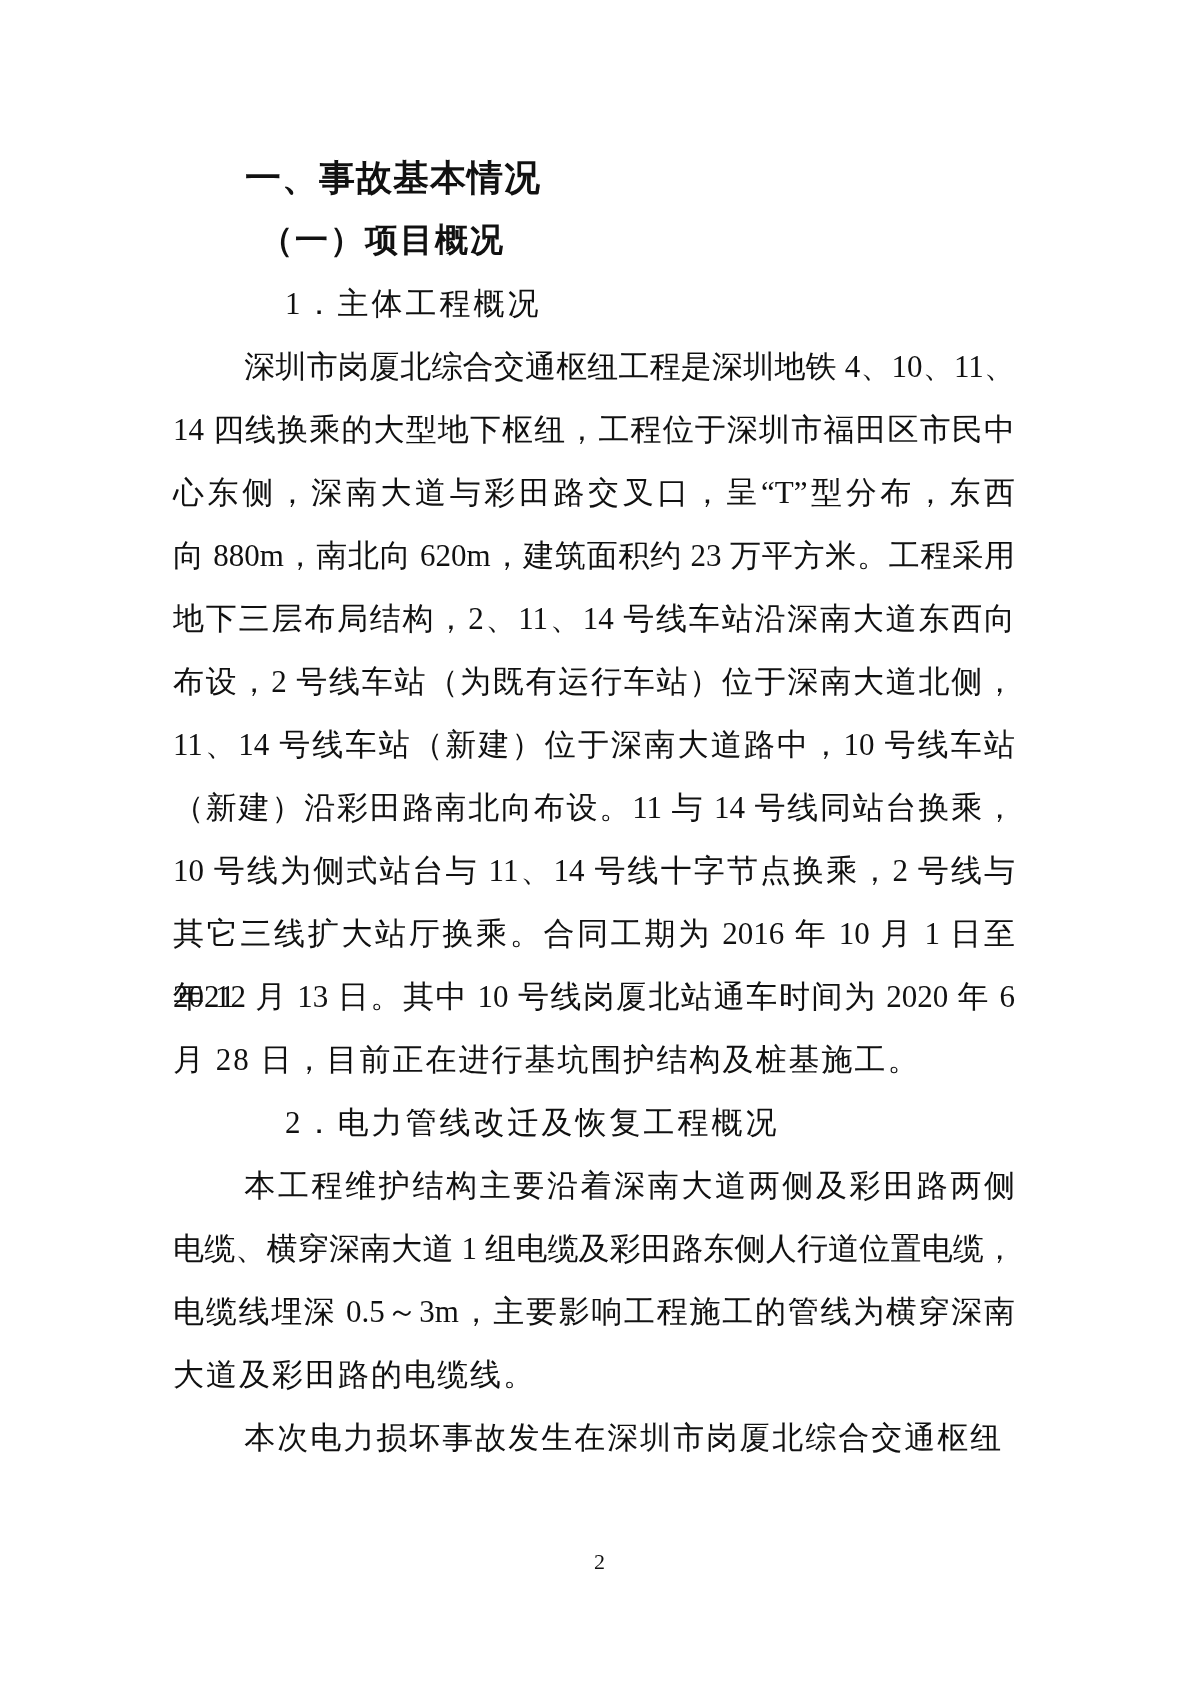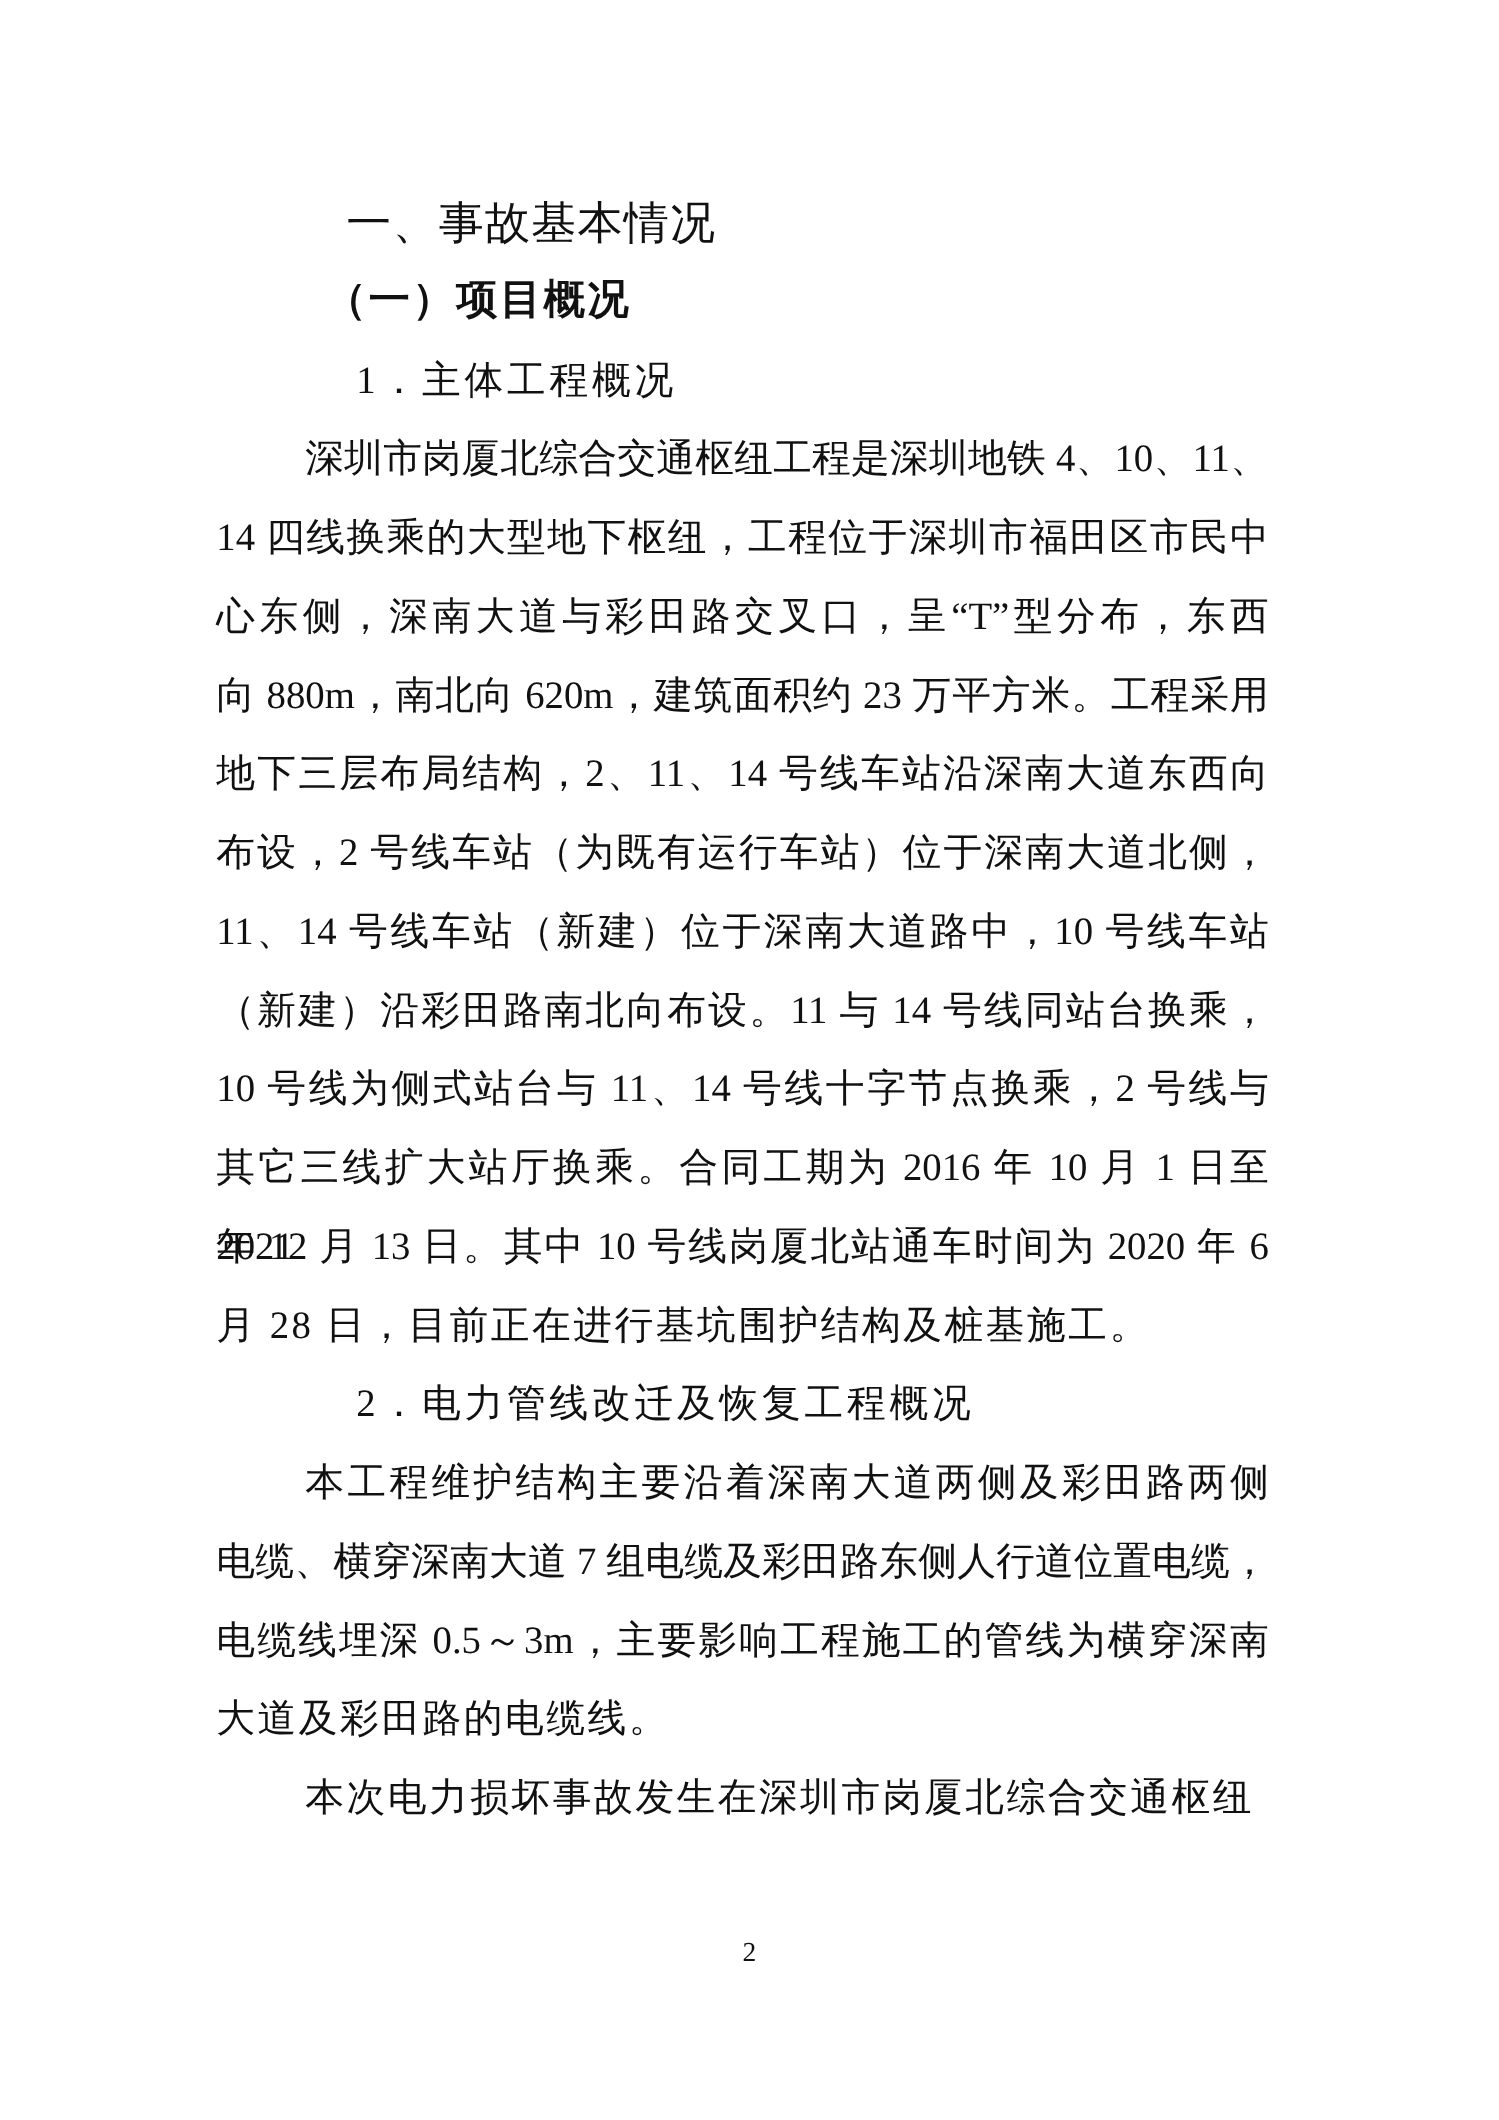--- a/index.html
+++ b/index.html
@@ -15,23 +15,23 @@
   }
   .content {
     position: absolute;
     left: 173px;
     top: 146px;
     width: 842px;
   }
   .h1 {
     height: 63px;
     line-height: 63px;
-    margin-left: 104px;
+    margin-left: 72px;
     font-family: "Liberation Sans", sans-serif;
-    font-weight: normal;
+    font-weight: bold;
     font-size: 36px;
     letter-spacing: 1px;
     white-space: nowrap;
   }
   .h2 {
     height: 63px;
     line-height: 63px;
     margin-left: 87px;
     font-weight: bold;
     font-size: 33px;
@@ -83,20 +83,20 @@
         <div class="line">地下三层布局结构，2、11、14 号线车站沿深南大道东西向</div>
         <div class="line">布设，2 号线车站（为既有运行车站）位于深南大道北侧，</div>
         <div class="line">11、14 号线车站（新建）位于深南大道路中，10 号线车站</div>
         <div class="line">（新建）沿彩田路南北向布设。11 与 14 号线同站台换乘，</div>
         <div class="line">10 号线为侧式站台与 11、14 号线十字节点换乘，2 号线与</div>
         <div class="line">其它三线扩大站厅换乘。合同工期为 2016 年 10 月 1 日至 2021</div>
         <div class="line">年 12 月 13 日。其中 10 号线岗厦北站通车时间为 2020 年 6</div>
         <div class="line short">月 28 日，目前正在进行基坑围护结构及桩基施工。</div>
         <div class="h3">2．电力管线改迁及恢复工程概况</div>
         <div class="line indent">本工程维护结构主要沿着深南大道两侧及彩田路两侧</div>
-        <div class="line">电缆、横穿深南大道 7 组电缆及彩田路东侧人行道位置电缆，</div>
+        <div class="line">电缆、横穿深南大道 1 组电缆及彩田路东侧人行道位置电缆，</div>
         <div class="line">电缆线埋深 0.5～3m，主要影响工程施工的管线为横穿深南</div>
         <div class="line short">大道及彩田路的电缆线。</div>
         <div class="line indent short">本次电力损坏事故发生在深圳市岗厦北综合交通枢纽</div>
       </div>
   </div>
   <div class="pageno">2</div>
 </div>
 
 </body></html>

